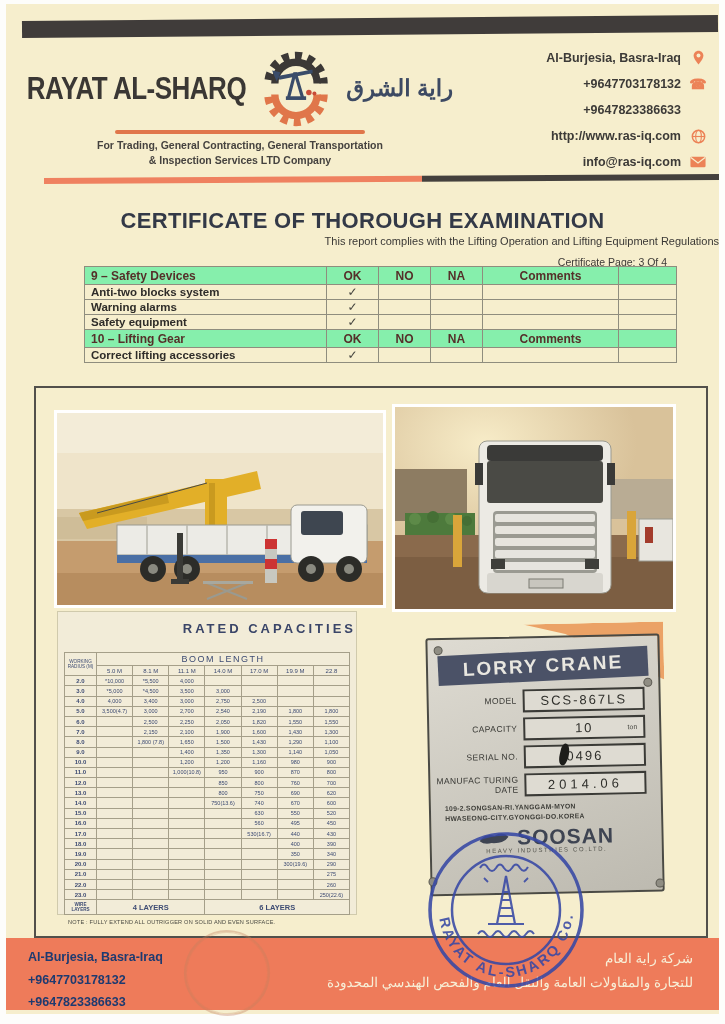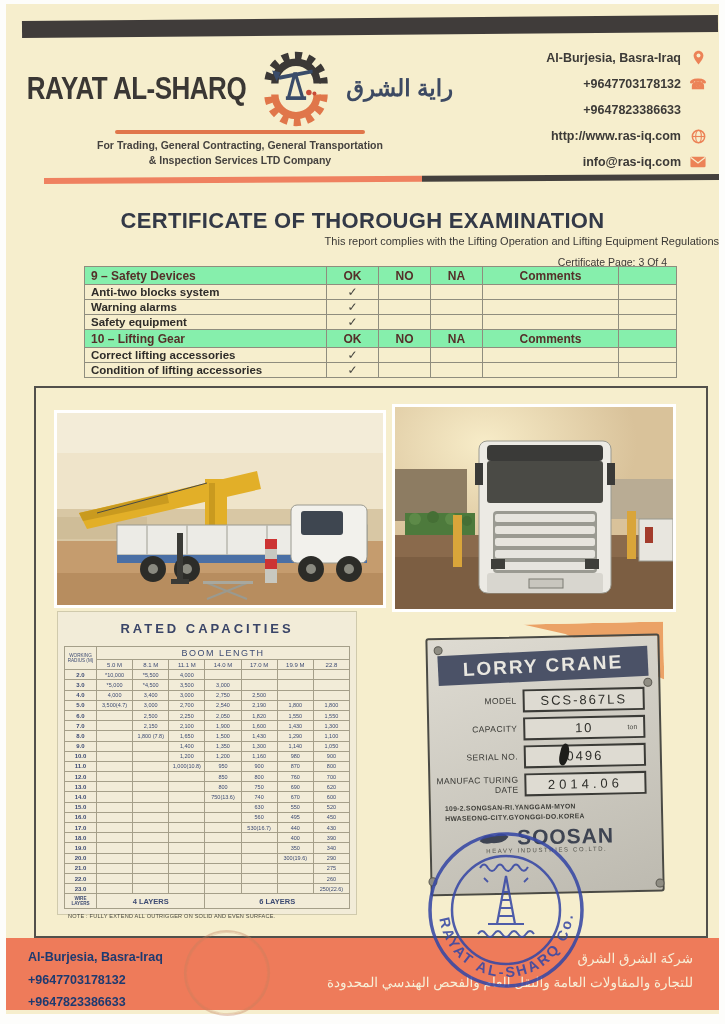--- a/index.html
+++ b/index.html
@@ -44,21 +44,21 @@
   
   .bigbox{position:absolute;left:28px;top:382px;width:670px;height:548px;border:2px solid #52504b;}
   .photo{position:absolute;background:#fff;padding:3px;}
   .photo svg{display:block;}
   .photo-left{left:18px;top:22px;}
   .photo-right{left:356px;top:16px;}
 
   
   .cap-paper{position:absolute;left:22px;top:224px;width:298px;height:302px;background:#f2ecd8;
              box-shadow:0 0 0 1px rgba(120,118,96,.3);}
-  .cap-title{text-align:center;font-size:13px;font-weight:bold;color:#3a4568;letter-spacing:3px;margin:9px 0 10px;}
+  .cap-title{text-align:right;font-size:13px;font-weight:bold;color:#3a4568;letter-spacing:3px;margin:9px 0 16px;}
   .cap-table{width:calc(100% - 12px);margin:2px auto;border-collapse:collapse;font-size:5.5px;color:#3d4b73;table-layout:fixed;}
   .cap-table th,.cap-table td{border:1px solid #a59f89;padding:0;height:9.2px;text-align:center;font-weight:normal;overflow:hidden;white-space:nowrap;}
   .cap-table col.c-rad{width:32px;}
   .radius-head{font-size:4.6px;line-height:1.15;white-space:normal!important;}
   .boom-label{font-size:9px;font-weight:bold;letter-spacing:1.5px;height:12px!important;}
   .boom-col{font-size:6px;font-weight:bold;}
   .cap-table td.rad{font-size:6px;font-weight:bold;}
   .wire-row td{font-size:7.5px;font-weight:bold;height:14px!important;}
   .wire-row td:first-child{font-size:4.6px;white-space:normal!important;}
   .cap-note{font-size:5.6px;color:#4a4a42;margin:4px 10px 0;letter-spacing:0.2px;}
@@ -234,28 +234,20 @@
         <tr class="sec">
           <td>10 – Lifting Gear</td>
           <td>OK</td>
           <td>NO</td>
           <td>NA</td>
           <td>Comments</td>
           <td></td>
         </tr>
         <tr>
           <td class="lbl">Correct lifting accessories</td>
-          <td class="mk">✓</td>
-          <td class="mk"></td>
-          <td class="mk"></td>
-          <td class="mk"></td>
-          <td class="mk"></td>
-        </tr>
-        <tr>
-          <td class="lbl">Condition of lifting accessories</td>
           <td class="mk">✓</td>
           <td class="mk"></td>
           <td class="mk"></td>
           <td class="mk"></td>
           <td class="mk"></td>
         </tr>
       </tbody>
   </table>
 
   <div class="bigbox">
@@ -661,18 +653,18 @@
     </g>
   </svg>
 
   <div class="footer">
     <div class="f-left">
       <div>Al-Burjesia, Basra-Iraq</div>
       <div>+9647703178132</div>
       <div>+9647823386633</div>
     </div>
     <div class="f-right">
-      <div class="f-ar1">شركة الشرق الشرق</div>
+      <div class="f-ar1">شركة راية العام</div>
       <div class="f-ar2">للتجارة والمقاولات العامة والنقل العام والفحص الهندسي المحدودة</div>
     </div>
   </div>
   <div class="emboss"></div>
 </div>
 
 </body></html>

